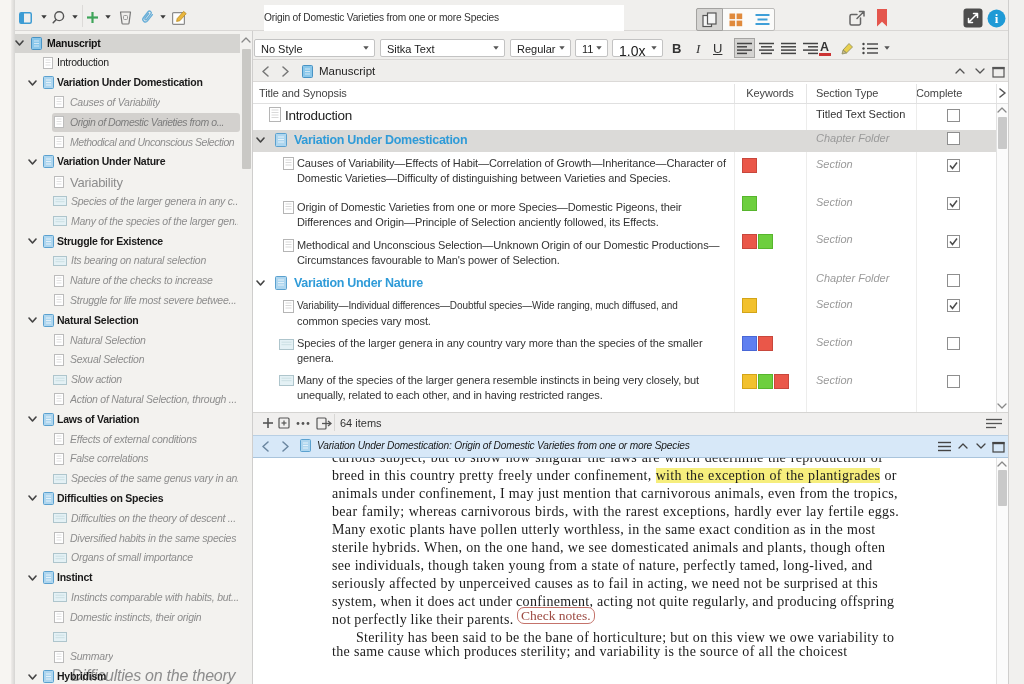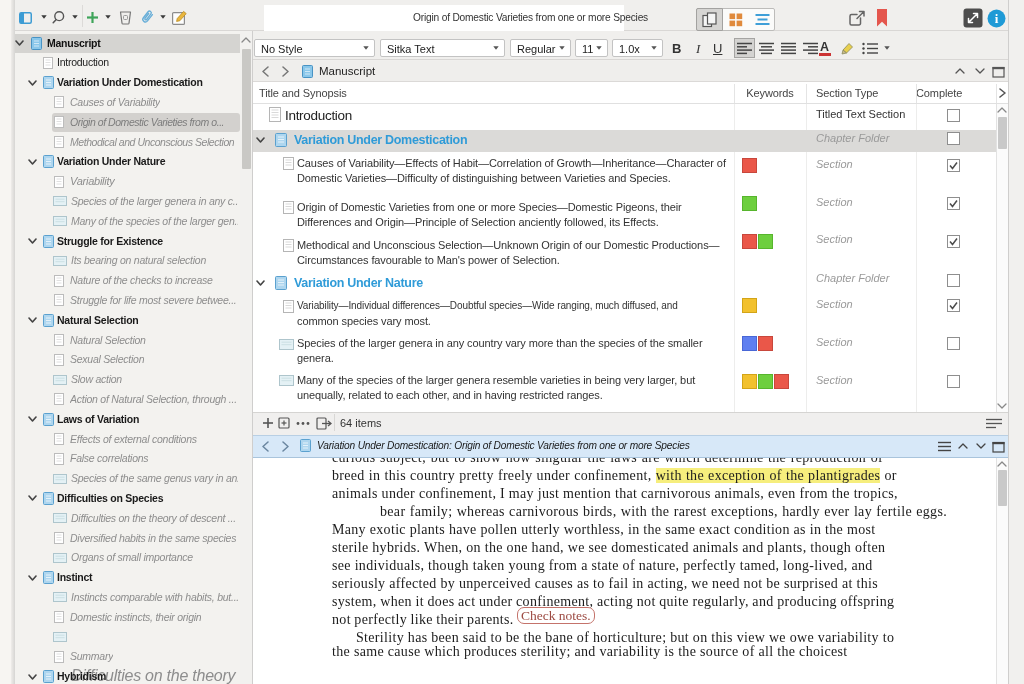--- a/index.html
+++ b/index.html
@@ -1,21 +1,21 @@
 <!DOCTYPE html>
 <html><head><meta charset="utf-8"><style>
 *{margin:0;padding:0;box-sizing:border-box}
 html,body{width:1024px;height:684px;overflow:hidden}
 body{font-family:"Liberation Sans",sans-serif;position:relative;background:#f0efed}
 .abs{position:absolute}
 .lbl{position:absolute;white-space:nowrap}
 </style></head><body>
 <div class="abs" style="left:0;top:0;width:1024px;height:31px;background:#f0efed;border-bottom:1px solid #d9d7d5"></div>
 <div class="abs" style="left:264px;top:5px;width:360px;height:26px;background:#ffffff"></div>
-<div class="lbl" style="left:264px;top:12px;width:384px;text-align:right;font-size:10.2px;letter-spacing:-0.2px;color:#333">Origin of Domestic Varieties from one or more Species</div>
+<div class="lbl" style="left:264px;top:12px;width:384px;text-align:left;font-size:10.2px;letter-spacing:-0.2px;color:#333">Origin of Domestic Varieties from one or more Species</div>
 <svg style="position:absolute;left:19px;top:12px" width="13" height="12" viewBox="0 0 13 12">
     <rect x="0.75" y="0.75" width="11.5" height="10.5" rx="1.5" fill="none" stroke="#3d9cd4" stroke-width="1.5"></rect>
     <path d="M1 2 a1.5 1.5 0 0 1 1.5-1.5 L5 0.5 L5 11.5 L2.5 11.5 a1.5 1.5 0 0 1-1.5-1.5 Z" fill="#3d9cd4"></path>
   </svg>
 <svg style="position:absolute;left:41px;top:15px" width="6" height="4" viewBox="0 0 6 4">
     <path d="M0.3 0.3 L5.7 0.3 L3 3.7 Z" fill="#3a3a3a"></path>
   </svg>
 <svg style="position:absolute;left:52px;top:11px" width="13" height="13" viewBox="0 0 13 13">
     <circle cx="7.2" cy="5.2" r="4.4" fill="none" stroke="#555" stroke-width="1.4"></circle>
     <line x1="4" y1="8.8" x2="1.2" y2="11.8" stroke="#555" stroke-width="1.5" stroke-linecap="round"></line>
@@ -144,21 +144,21 @@
     <line x1="3" y1="6.5" x2="8" y2="6.5" stroke="rgba(255,255,255,0.75)" stroke-width="0.9"></line>
     <line x1="3" y1="9" x2="8" y2="9" stroke="rgba(255,255,255,0.75)" stroke-width="0.9"></line>
   </svg>
 <div class="lbl" style="left:57px;top:155.3px;font-size:10.5px;letter-spacing:-0.25px;font-weight:bold;color:#1a1a1a">Variation Under Nature</div>
 <svg style="position:absolute;left:54px;top:175.6px" width="10" height="12" viewBox="0 0 10 12">
     <rect x="0.5" y="0.5" width="9" height="11" fill="#ffffff" stroke="#bcbcbc" stroke-width="1"></rect>
     <line x1="2.5" y1="3.0" x2="7.5" y2="3.0" stroke="#d8d8d8" stroke-width="0.8"></line>
     <line x1="2.5" y1="5.5" x2="7.5" y2="5.5" stroke="#d8d8d8" stroke-width="0.8"></line>
     <line x1="2.5" y1="8.0" x2="7.5" y2="8.0" stroke="#d8d8d8" stroke-width="0.8"></line>
   </svg>
-<div class="lbl" style="left:70px;top:175.1px;font-size:11px;letter-spacing:-0.25px;font-style:italic;color:#8d8d8d;max-width:168px;overflow:hidden">Variability</div>
+<div class="lbl" style="left:70px;top:175.1px;font-size:13px;letter-spacing:-0.25px;color:#8d8d8d;max-width:168px;overflow:hidden">Variability</div>
 <svg style="position:absolute;left:53px;top:196.4px" width="14" height="10" viewBox="0 0 14 10">
     <rect x="0.5" y="0.5" width="13" height="9" fill="#e4f1f5" stroke="#aec5cc" stroke-width="1"></rect>
     <line x1="2.5" y1="3.2" x2="11.5" y2="3.2" stroke="#c5dade" stroke-width="0.8"></line>
     <line x1="2.5" y1="5.7" x2="11.5" y2="5.7" stroke="#c5dade" stroke-width="0.8"></line>
   </svg>
 <div class="lbl" style="left:71px;top:194.9px;font-size:10.5px;letter-spacing:-0.25px;font-style:italic;color:#8d8d8d;max-width:167px;overflow:hidden">Species of the larger genera in any c...</div>
 <svg style="position:absolute;left:53px;top:216.20000000000002px" width="14" height="10" viewBox="0 0 14 10">
     <rect x="0.5" y="0.5" width="13" height="9" fill="#e4f1f5" stroke="#aec5cc" stroke-width="1"></rect>
     <line x1="2.5" y1="3.2" x2="11.5" y2="3.2" stroke="#c5dade" stroke-width="0.8"></line>
     <line x1="2.5" y1="5.7" x2="11.5" y2="5.7" stroke="#c5dade" stroke-width="0.8"></line>
@@ -352,21 +352,21 @@
 <div class="lbl" style="left:517px;top:43px;font-size:11px;color:#222">Regular</div>
 <svg style="position:absolute;left:559px;top:46px" width="6" height="4" viewBox="0 0 6 4">
     <path d="M0.3 0.3 L5.7 0.3 L3 3.7 Z" fill="#555"></path>
   </svg>
 <div class="abs" style="left:575px;top:39px;width:33px;height:18px;background:#fff;border:1px solid #c3c3c3;border-radius:2px"></div>
 <div class="lbl" style="left:582px;top:43px;font-size:11px;color:#222">11</div>
 <svg style="position:absolute;left:596px;top:46px" width="6" height="4" viewBox="0 0 6 4">
     <path d="M0.3 0.3 L5.7 0.3 L3 3.7 Z" fill="#555"></path>
   </svg>
 <div class="abs" style="left:612px;top:39px;width:51px;height:18px;background:#fff;border:1px solid #c3c3c3;border-radius:2px"></div>
-<div class="lbl" style="left:619px;top:43px;font-size:11px;color:#222">1.0x</div>
+<div class="lbl" style="left:619px;top:43px;font-size:14px;color:#222">1.0x</div>
 <svg style="position:absolute;left:651px;top:46px" width="6" height="4" viewBox="0 0 6 4">
     <path d="M0.3 0.3 L5.7 0.3 L3 3.7 Z" fill="#555"></path>
   </svg>
 <div class="lbl" style="left:672px;top:41px;font-size:13px;font-weight:bold;color:#333">B</div>
 <div class="lbl" style="left:696px;top:41px;font-size:13px;font-style:italic;font-family:'Liberation Serif',serif;color:#333">I</div>
 <div class="lbl" style="left:713px;top:41px;font-size:13px;text-decoration:underline;color:#333">U</div>
 <div class="abs" style="left:734px;top:38px;width:21px;height:20px;background:#d4d3d1;border:1px solid #a5a4a2"></div>
 <svg style="position:absolute;left:737px;top:42px" width="15" height="13" viewBox="0 0 15 13">
     <line x1="0" y1="1.5" x2="15" y2="1.5" stroke="#444" stroke-width="1.5"></line>
     <line x1="0" y1="4.8" x2="10" y2="4.8" stroke="#444" stroke-width="1.5"></line>
@@ -557,21 +557,21 @@
 <div style="position:absolute;left:758.0px;top:336.0px;width:15px;height:15px;background:#ea5749;border:1px solid #c8473c;box-sizing:border-box"></div>
 <div class="lbl" style="left:816px;top:335.5px;font-size:11px;font-style:italic;color:#9a9a9a">Section</div>
 <svg style="position:absolute;left:947px;top:337.0px" width="13" height="13" viewBox="0 0 13 13">
     <rect x="0.5" y="0.5" width="12" height="12" fill="#ffffff" stroke="#8e8e8e" stroke-width="1"></rect>
   </svg>
 <svg style="position:absolute;left:279px;top:375.0px" width="15" height="11" viewBox="0 0 15 11">
     <rect x="0.5" y="0.5" width="14" height="10" fill="#e4f1f5" stroke="#aec5cc" stroke-width="1"></rect>
     <line x1="2.5" y1="3.2" x2="12.5" y2="3.2" stroke="#c5dade" stroke-width="0.8"></line>
     <line x1="2.5" y1="5.7" x2="12.5" y2="5.7" stroke="#c5dade" stroke-width="0.8"></line>
   </svg>
-<div class="lbl" style="left:297px;top:373.5px;font-size:11px;letter-spacing:-0.1px;color:#333">Many of the species of the larger genera resemble varieties in being very larger, but</div>
+<div class="lbl" style="left:297px;top:373.5px;font-size:11px;letter-spacing:-0.1px;color:#333">Many of the species of the larger genera resemble instincts in being very closely, but</div>
 <div class="lbl" style="left:297px;top:388.5px;font-size:11px;letter-spacing:-0.1px;color:#333">unequally, related to each other, and in having restricted ranges.</div>
 <div style="position:absolute;left:742.0px;top:374.0px;width:15px;height:15px;background:#f2c12e;border:1px solid #d3a417;box-sizing:border-box"></div>
 <div style="position:absolute;left:758.0px;top:374.0px;width:15px;height:15px;background:#6dcf3e;border:1px solid #57b52d;box-sizing:border-box"></div>
 <div style="position:absolute;left:774.0px;top:374.0px;width:15px;height:15px;background:#ea5749;border:1px solid #c8473c;box-sizing:border-box"></div>
 <div class="lbl" style="left:816px;top:373.5px;font-size:11px;font-style:italic;color:#9a9a9a">Section</div>
 <svg style="position:absolute;left:947px;top:375.0px" width="13" height="13" viewBox="0 0 13 13">
     <rect x="0.5" y="0.5" width="12" height="12" fill="#ffffff" stroke="#8e8e8e" stroke-width="1"></rect>
   </svg>
 <div class="abs" style="left:996px;top:104px;width:12px;height:308px;background:#fbfbfb;border-left:1px solid #e2e2e2"></div>
 <svg style="position:absolute;left:997px;top:107px" width="10" height="6" viewBox="0 0 10 6">
@@ -635,21 +635,21 @@
   </svg>
 <svg style="position:absolute;left:992px;top:441px" width="13" height="12" viewBox="0 0 13 12">
     <rect x="1" y="1.5" width="11" height="9.5" fill="none" stroke="#444" stroke-width="1.2"></rect>
     <rect x="0.5" y="1" width="12" height="2.2" fill="#444"></rect>
   </svg>
 <div class="abs" style="left:253px;top:458px;width:743px;height:226px;background:#ffffff;overflow:hidden" id="ed">
 <div style="position:absolute;left:79px;top:-9.5px;font-family:'Liberation Serif',serif;font-size:14px;letter-spacing:0.32px;line-height:18px;color:#1c1c1c">
 <div style="white-space:nowrap;word-spacing:0.75px;">curious subject; but to show how singular the laws are which determine the reproduction of</div>
 <div style="white-space:nowrap;word-spacing:0.3px;">breed in this country pretty freely under confinement, <span style="background:#f6ee7d">with the exception of the plantigrades</span> or</div>
 <div style="white-space:nowrap;">animals under confinement, I may just mention that carnivorous animals, even from the tropics,</div>
-<div style="white-space:nowrap;word-spacing:0.5px;margin-left:48px;">bear family; whereas carnivorous birds, with the rarest exceptions, hardly ever lay fertile eggs.</div>
+<div style="white-space:nowrap;word-spacing:0.5px;">bear family; whereas carnivorous birds, with the rarest exceptions, hardly ever lay fertile eggs.</div>
 <div style="white-space:nowrap;">Many exotic plants have pollen utterly worthless, in the same exact condition as in the most</div>
 <div style="white-space:nowrap;">sterile hybrids. When, on the one hand, we see domesticated animals and plants, though often</div>
 <div style="white-space:nowrap;">see individuals, though taken young from a state of nature, perfectly tamed, long-lived, and</div>
 <div style="white-space:nowrap;">seriously affected by unperceived causes as to fail in acting, we need not be surprised at this</div>
 <div style="white-space:nowrap;word-spacing:-0.2px;">system, when it does act under confinement, acting not quite regularly, and producing offspring</div>
 <div style="white-space:nowrap;word-spacing:-0.3px;">not perfectly like their parents. <span style="display:inline-block;position:relative;top:-4px;border:1px solid #c4736b;border-radius:7px;color:#9c4a42;padding:0 3px;height:17px;line-height:15px;font-size:13.5px;letter-spacing:0">Check notes.</span></div>
 <div style="white-space:nowrap;padding-left:24px;">Sterility has been said to be the bane of horticulture; but on this view we owe variability to</div>
 <div style="white-space:nowrap;">
         <span style="display:block;margin-top:-4px">the same cause which produces sterility; and variability is the source of all the choicest</span>
       </div>

